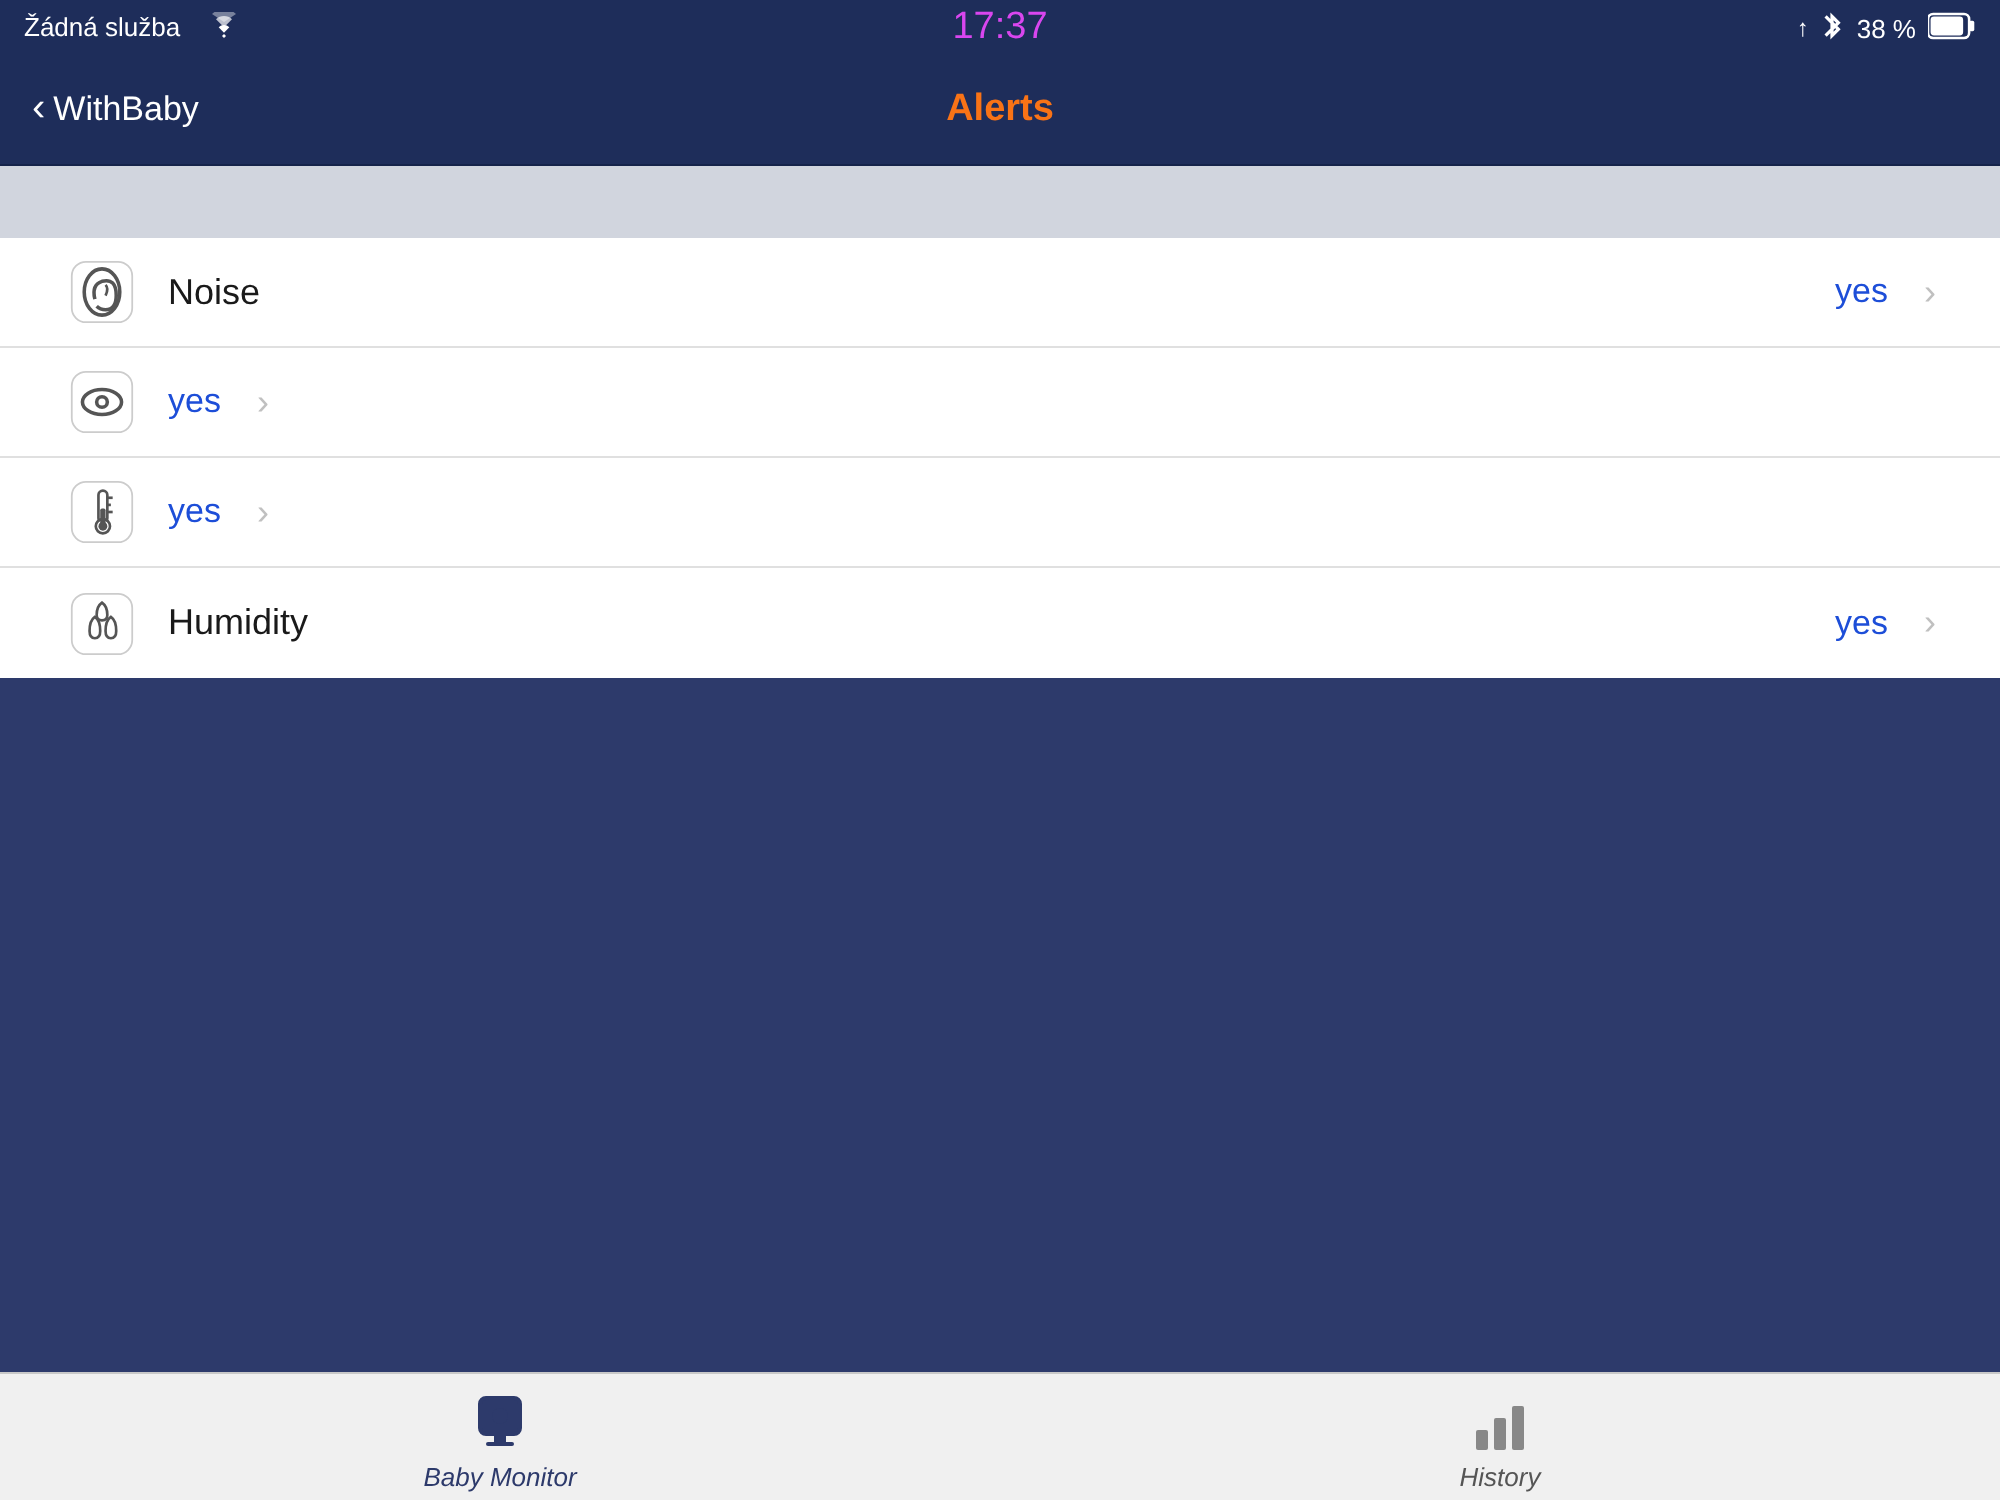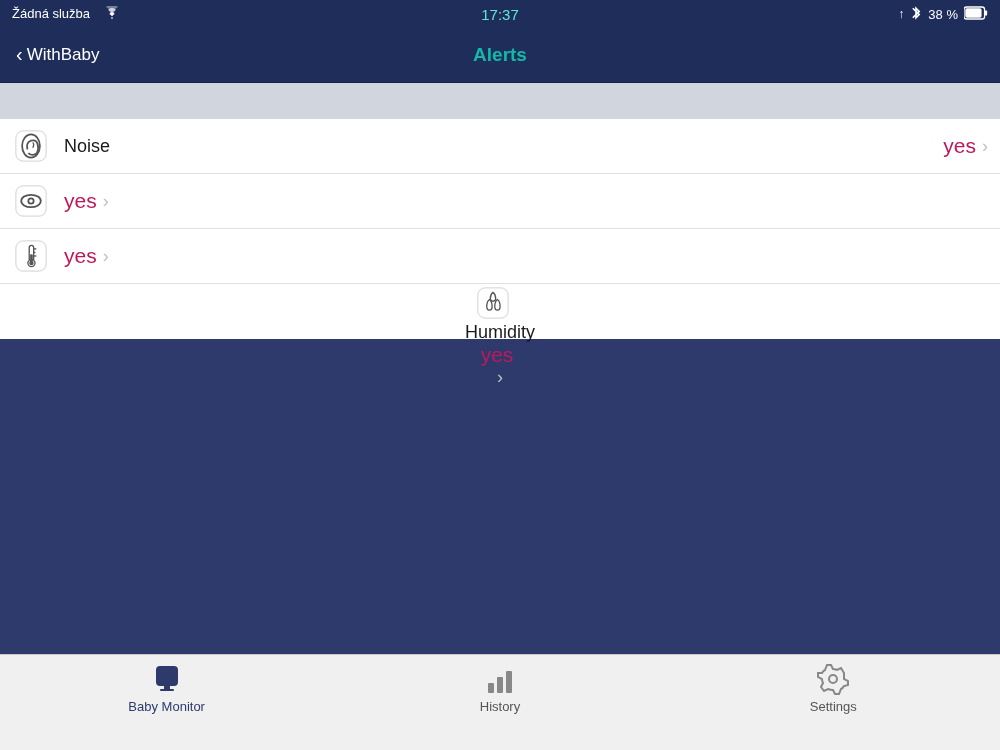--- a/index.html
+++ b/index.html
@@ -8,73 +8,74 @@
     
     .status-bar {
       width: 100%; height: 28px;
       background: #1e2d5a;
       display: flex; align-items: center; justify-content: space-between;
       padding: 0 12px;
       color: white; font-size: 13px;
     }
     .status-left { display: flex; align-items: flex-start; gap: 14px; }
     .status-right { display: flex; align-items: center; gap: 6px; }
-    .status-center { position: absolute; left: 50%; transform: translateX(-50%); color: #5eead4; font-size: 15px; font-weight: 500; }
+    .status-center { position: absolute; left: 50%; transform: translateX(-50%); color: #d946ef; font-size: 19px; font-weight: 500; }
 
     
     .nav-bar {
       width: 100%; height: 55px;
       background: #1e2d5a;
       border-bottom: 1px solid #15234a;
       display: flex; align-items: center; justify-content: center;
       position: relative;
     }
     .nav-back {
       position: absolute; left: 16px;
       display: flex; align-items: center; gap: 4px;
       color: white; font-size: 17px; cursor: pointer;
     }
     .nav-back-chevron { font-size: 20px; margin-top: -1px; }
-    .nav-title { color: #14b8a6; font-size: 19px; font-weight: 600; }
+    .nav-title { color: #f97316; font-size: 19px; font-weight: 600; }
 
     
     .section-divider { width: 100%; height: 36px; background: #d1d5de; }
 
     
     .list-container { background: white; }
     .list-item {
       display: flex; align-items: center;
       height: 55px;
-      padding: 0 12px;
+      padding: 0 32px;
       border-bottom: 1px solid #e0e0e0;
       cursor: pointer;
       background: white;
     }
-    .list-item:last-child { border-bottom: none; flex-direction: column; }
+    .list-item:last-child { border-bottom: none; }
     .item-icon {
       width: 38px; height: 38px;
       display: flex; align-items: center; justify-content: center;
       margin-right: 14px;
       flex-shrink: 0;
     }
     .item-icon svg { width: 32px; height: 32px; }
     .item-label { flex: 1; font-size: 18px; color: #1a1a1a; }
-    .item-value { color: #be185d; font-size: 21px; margin-right: 6px; }
+    .item-value { color: #1d4ed8; font-size: 17px; margin-right: 18px; }
     .item-chevron { color: #c0c0c0; font-size: 18px; }
 
     
     .content-area { background: #2d3a6b; flex: 1; height: 380px; }
 
     
     .tab-bar {
-      position: absolute; bottom: 0; left: 0; width: 100%; height: 96px;
+      position: absolute; bottom: 0; left: 0; width: 100%; height: 64px;
       background: #f0f0f0;
       border-top: 1px solid #c8c8c8;
       display: flex; align-items: flex-start; justify-content: space-around;
       padding-top: 8px;
+      font-style: italic;
     }
     .tab-item {
       display: flex; flex-direction: column; align-items: center;
       gap: 4px; cursor: pointer; width: 120px;
     }
     .tab-icon { width: 32px; height: 32px; display: flex; align-items: center; justify-content: center; }
     .tab-label { font-size: 13px; color: #555; }
     .tab-item.active .tab-label { color: #2d3a6b; }
     .tab-item.active .tab-icon svg path,
     .tab-item.active .tab-icon svg rect,
@@ -210,24 +211,15 @@
     <div class="tab-icon">
       <svg viewBox="0 0 32 32" width="32" height="32">
         <rect x="4" y="20" width="6" height="10" rx="1" fill="#888"></rect>
         <rect x="13" y="14" width="6" height="16" rx="1" fill="#888"></rect>
         <rect x="22" y="8" width="6" height="22" rx="1" fill="#888"></rect>
       </svg>
     </div>
     <span class="tab-label">History</span>
   </div>
 
-  <div class="tab-item">
-    <div class="tab-icon">
-      <svg viewBox="0 0 32 32" width="32" height="32">
-        <path d="M27 10 L24 5 L20 7 Q18 6 16 6 L14 2 H10 L8 7 Q6 8 5 10 L1 10 V14 L5 16 Q5 18 6 20 L4 24 L7 28 L11 26 Q13 27 16 27 L18 31 H22 L24 26 Q26 25 27 23 L31 22 V18 L27 16 Q27 14 27 12Z" fill="none" stroke="#888" stroke-width="2"></path>
-        <circle cx="16" cy="16" r="4" fill="none" stroke="#888" stroke-width="2"></circle>
-      </svg>
-    </div>
-    <span class="tab-label">Settings</span>
-  </div>
 
 
 </div>
 
 </body></html>

